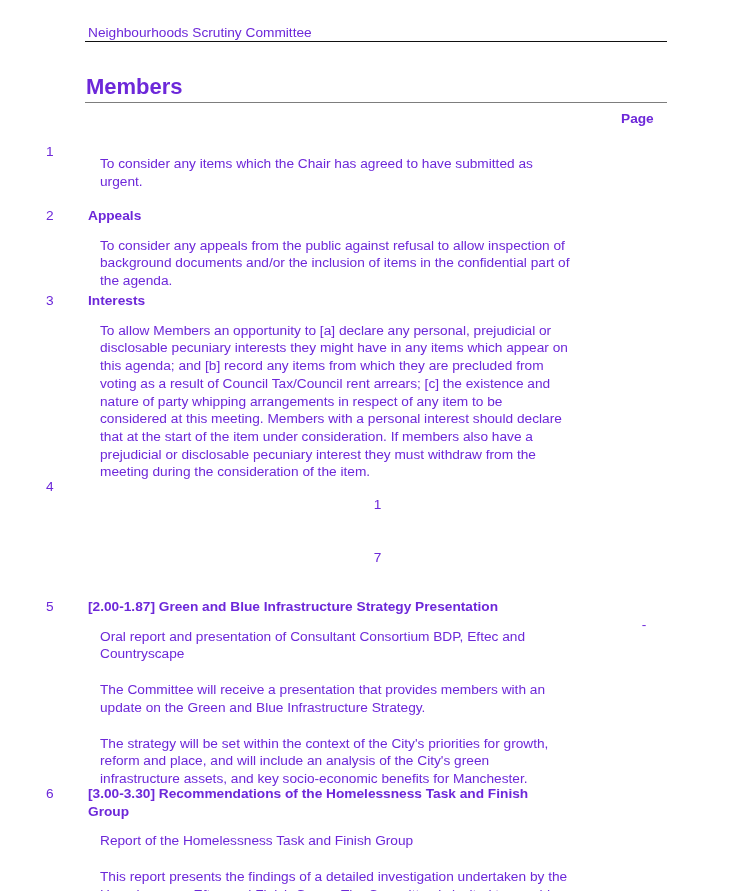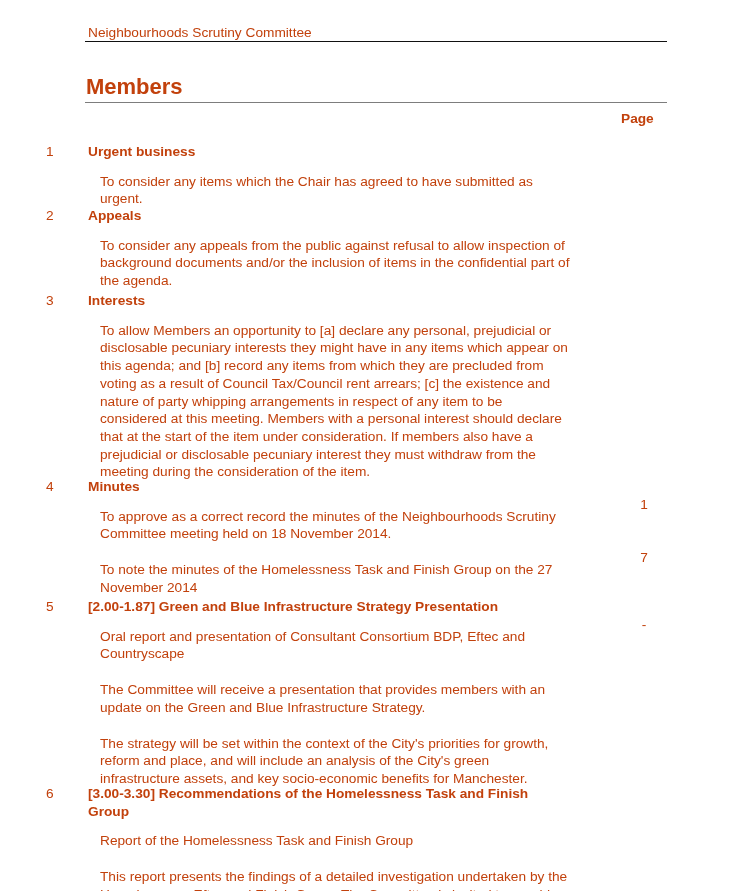--- a/index.html
+++ b/index.html
@@ -7,21 +7,21 @@
     padding: 0;
     background: #ffffff;
   }
   .doc {
     position: relative;
     width: 729px;
     height: 891px;
     background: #ffffff;
     overflow: hidden;
     font-family: "Liberation Sans", sans-serif;
-    color: #c2410c;
+    color: #6d28d9;
   }
   .committee {
     position: absolute;
     left: 88px;
     top: 24px;
     font-size: 13.7px;
     line-height: 17.7px;
   }
   .rule-top {
     position: absolute;
@@ -108,21 +108,20 @@
   <div class="rule-top"></div>
 
   <h1 class="agenda-title">Members</h1>
   <div class="rule-agenda"></div>
 
   <div class="page-label">Page</div>
 
   <section class="item" style="top:143px">
     <div class="num">1</div>
     <div class="content">
-      <h2 class="item-title">Urgent business</h2>
       <p class="para">To consider any items which the Chair has agreed to have submitted as
 urgent.</p>
     </div>
     <div class="pages"></div>
   </section>
 
   <section class="item" style="top:207px">
     <div class="num">2</div>
     <div class="content">
       <h2 class="item-title">Appeals</h2>
@@ -145,27 +144,20 @@
 considered at this meeting. Members with a personal interest should declare
 that at the start of the item under consideration. If members also have a
 prejudicial or disclosable pecuniary interest they must withdraw from the
 meeting during the consideration of the item.</p>
     </div>
     <div class="pages"></div>
   </section>
 
   <section class="item" style="top:478px">
     <div class="num">4</div>
-    <div class="content">
-      <h2 class="item-title">Minutes</h2>
-      <p class="para">To approve as a correct record the minutes of the Neighbourhoods Scrutiny
-Committee meeting held on 18 November 2014.</p>
-      <p class="para">To note the minutes of the Homelessness Task and Finish Group on the 27
-November 2014</p>
-    </div>
     <div class="pages">
       <span class="pagenum" style="top:18px">1</span>
       <span class="pagenum" style="top:71px">7</span>
     </div>
   </section>
 
   <section class="item" style="top:598px">
     <div class="num">5</div>
     <div class="content">
       <h2 class="item-title">[2.00-1.87] Green and Blue Infrastructure Strategy Presentation</h2>

